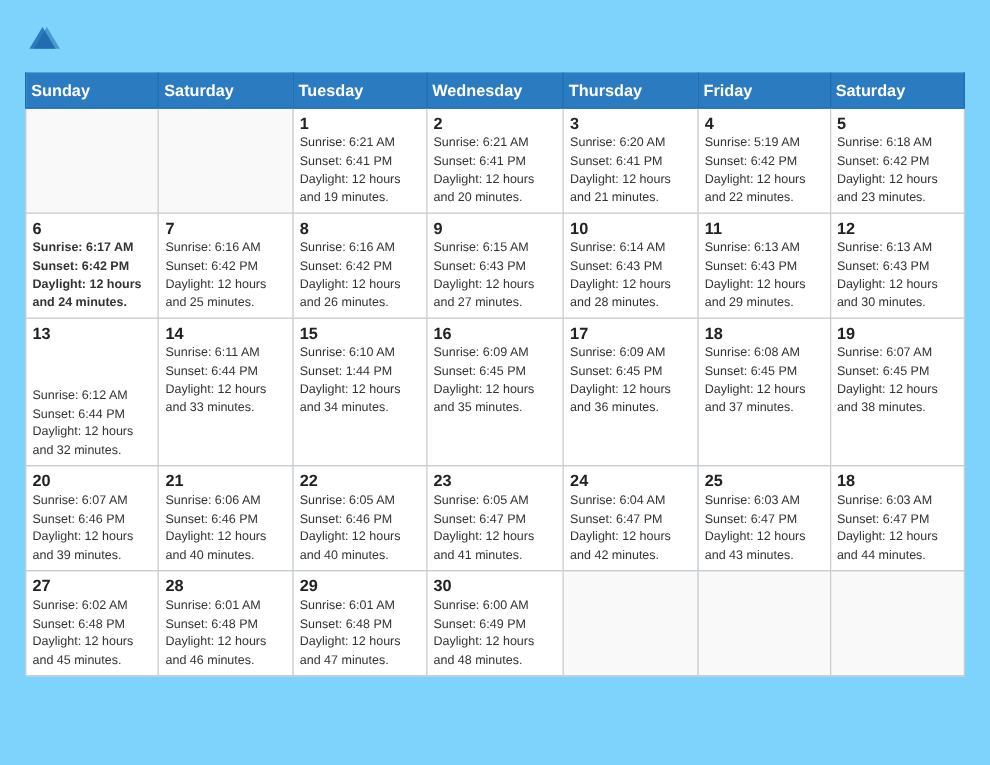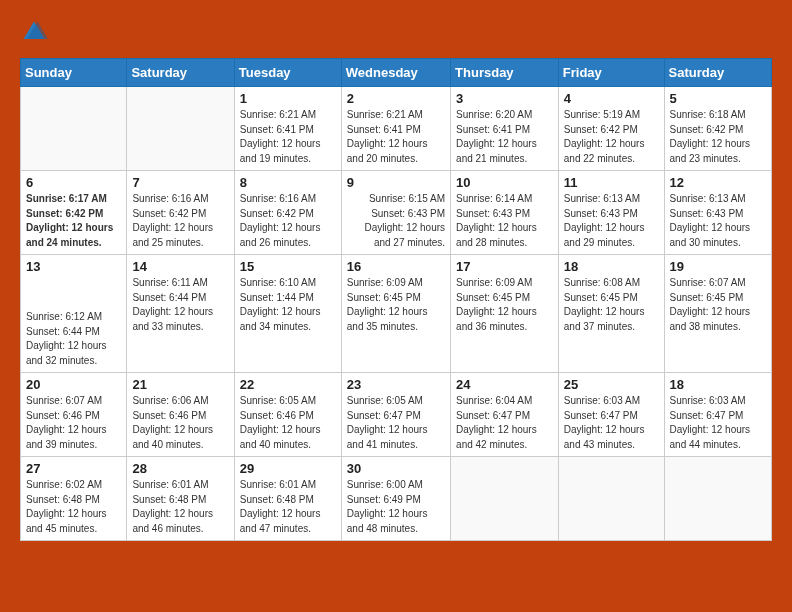--- a/index.html
+++ b/index.html
@@ -7,21 +7,21 @@
       font-family: Arial, sans-serif;
       background: #fff;
       width: 792px;
       height: 612px;
       overflow: hidden;
     }
     .page {
       width: 792px;
       min-height: 612px;
       padding: 18px 20px 10px 20px;
-      background: #c2410c;
+      background: #7dd3fc;
     }
     .header {
       display: flex;
       justify-content: space-between;
       align-items: flex-start;
       margin-bottom: 12px;
     }
     .logo {
       display: flex;
       align-items: center;
@@ -194,21 +194,21 @@
           </td>
           <td>
             <div class="day-num">8</div>
             <div class="day-detail" style="white-space: pre-line;">Sunrise: 6:16 AM
 Sunset: 6:42 PM
 Daylight: 12 hours
 and 26 minutes.</div>
           </td>
           <td>
             <div class="day-num">9</div>
-            <div class="day-detail" style="white-space: pre-line; text-align: right;">Sunrise: 6:15 AM
+            <div class="day-detail" style="white-space: pre-line;">Sunrise: 6:15 AM
 Sunset: 6:43 PM
 Daylight: 12 hours
 and 27 minutes.</div>
           </td>
           <td>
             <div class="day-num">10</div>
             <div class="day-detail" style="white-space: pre-line;">Sunrise: 6:14 AM
 Sunset: 6:43 PM
 Daylight: 12 hours
 and 28 minutes.</div>

